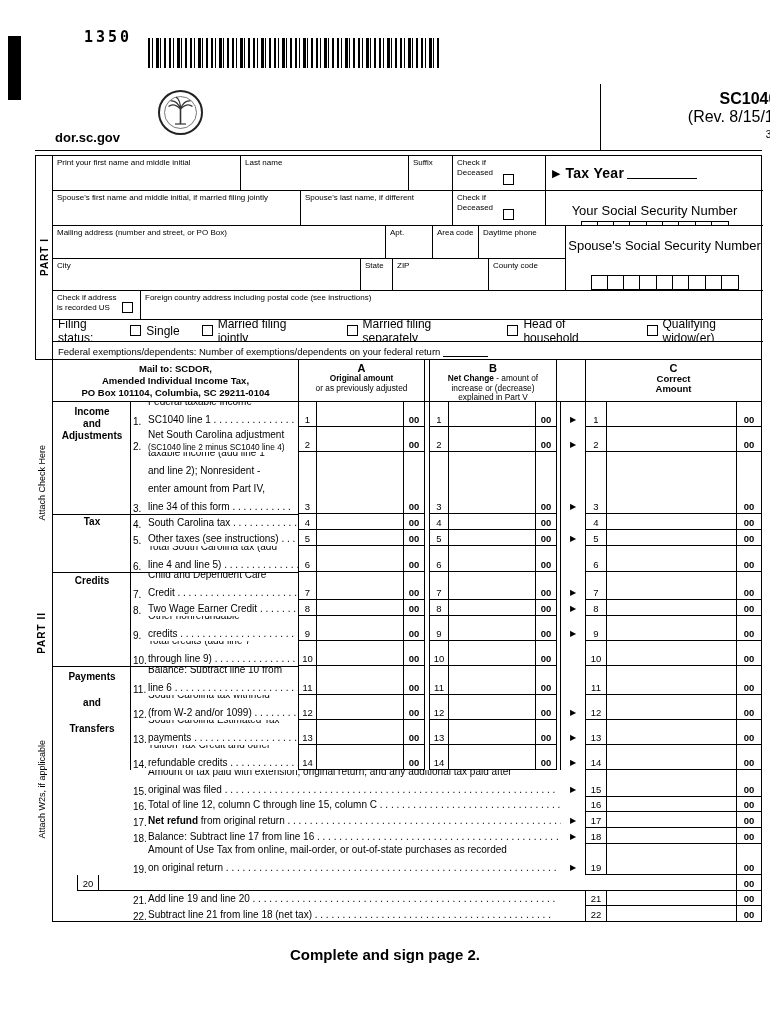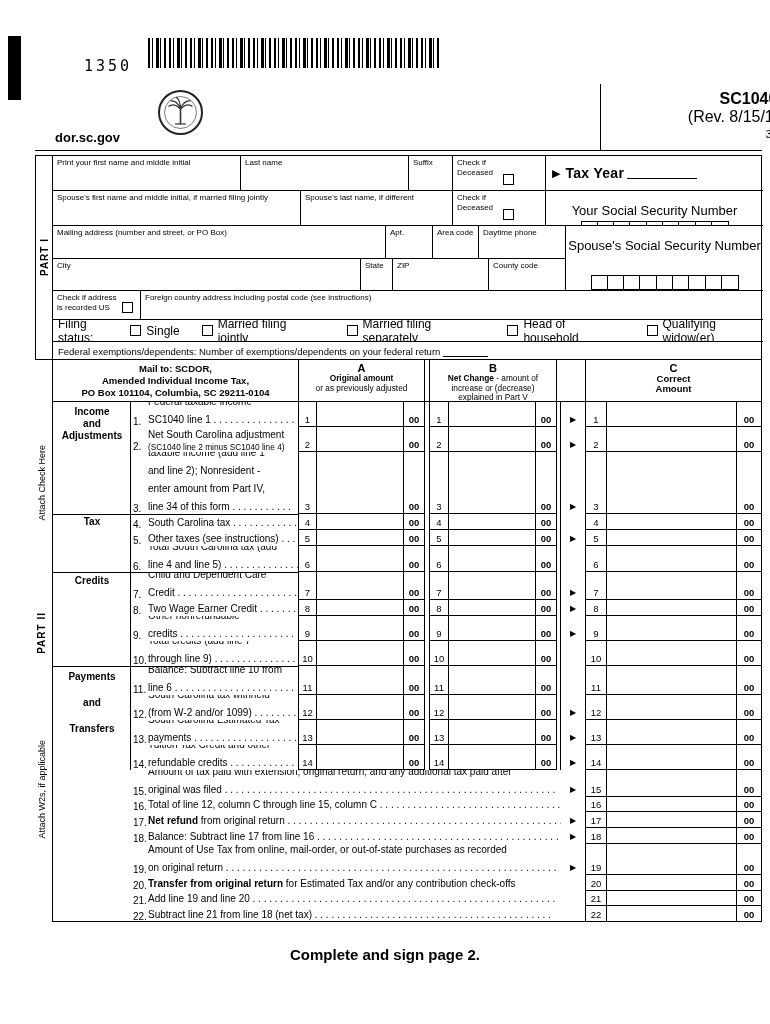--- a/index.html
+++ b/index.html
@@ -7,21 +7,21 @@
   .page{position:relative;width:770px;height:1024px;background:#fff;color:#000;
         font-family:"Liberation Sans","DejaVu Sans",sans-serif;overflow:hidden}
   .abs{position:absolute}
   .rot{writing-mode:vertical-rl;transform:rotate(180deg);white-space:nowrap}
   .blank{display:inline-block;border-bottom:1px solid #000;height:11px;margin:0 3px;vertical-align:bottom}
   .w35{width:35px}.w45{width:45px}.w55{width:55px}.w70{width:70px}
   .cb{width:11px;height:11px;border:1px solid #000;background:#fff;flex:none;display:inline-block}
 
   
   #regmark{left:8px;top:36px;width:13px;height:64px;background:#000}
-  #formcode{left:84px;top:57px;font-family:"DejaVu Sans Mono",monospace;font-size:15px;font-weight:normal;letter-spacing:3px}
+  #formcode{left:84px;top:28px;font-family:"DejaVu Sans Mono",monospace;font-size:15px;font-weight:bold;letter-spacing:3px}
   #barcode{left:148px;top:38px;width:292px;height:30px;
     background:repeating-linear-gradient(90deg,#000 0 2px,#fff 2px 4px,#000 4px 5px,#fff 5px 8px,#000 8px 11px,#fff 11px 12px,#000 12px 13px,#fff 13px 16px,#000 16px 18px,#fff 18px 21px)}
   #seal{left:157px;top:89px;width:47px;height:47px}
   #hdr-center{left:225px;top:84px;width:310px;text-align:center}
   #hdr-state{font-size:9px;letter-spacing:.3px}
   #hdr-dept{font-size:13px;margin-top:1px}
   #hdr-title{font-size:15.5px;font-weight:bold;margin-top:1px}
   #hdr-vline{left:600px;top:84px;width:1px;height:67px;background:#000}
   #hdr-right{left:627px;top:90px;width:161px;text-align:right}
   #hdr-formid{font-size:16px;font-weight:bold}
@@ -693,24 +693,20 @@
     </div>
     <div class="c-arrow2">
             <span class="arr">▶</span>
           </div>
     <div class="c-cnum bb numcell">19</div>
     <div class="c-camt bb"></div>
     <div class="c-ccent bb centcell">00</div>
   </div>
 
   <div class="trow rh-20">
-    <div class="c-ltext">
-      <span class="lnum">20.</span>
-      <div class="twrap"><span class="lbold">Transfer from original return</span><span class="ltext"> for Estimated Tax and/or any contribution check-offs</span></div>
-    </div>
     <div class="c-arrow2">
             <span class="arr"></span>
           </div>
     <div class="c-cnum bb numcell">20</div>
     <div class="c-camt bb"></div>
     <div class="c-ccent bb centcell">00</div>
   </div>
 
   <div class="trow rh-21">
     <div class="c-ltext">

